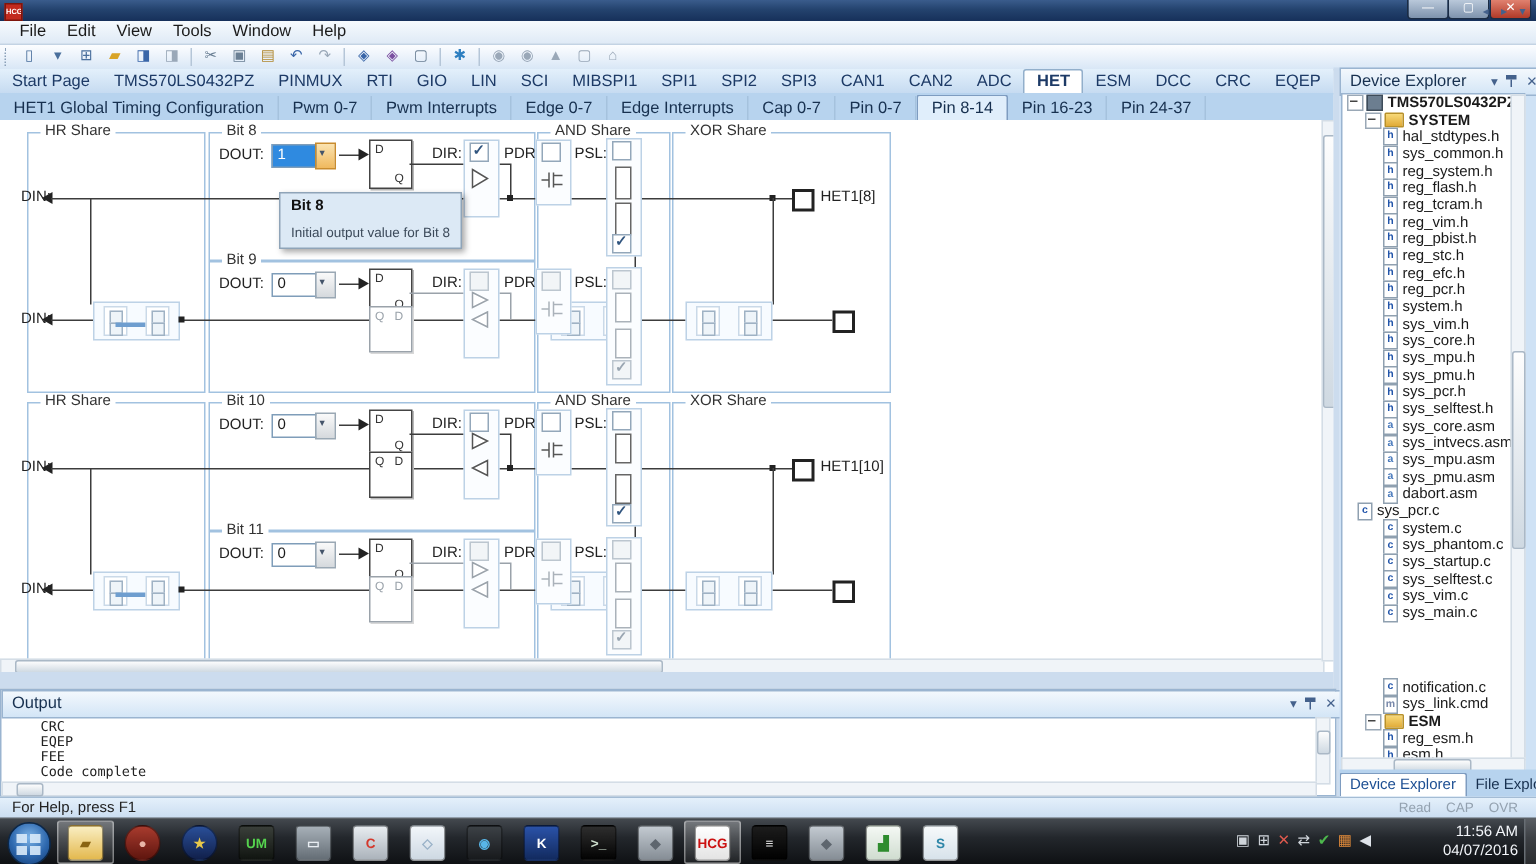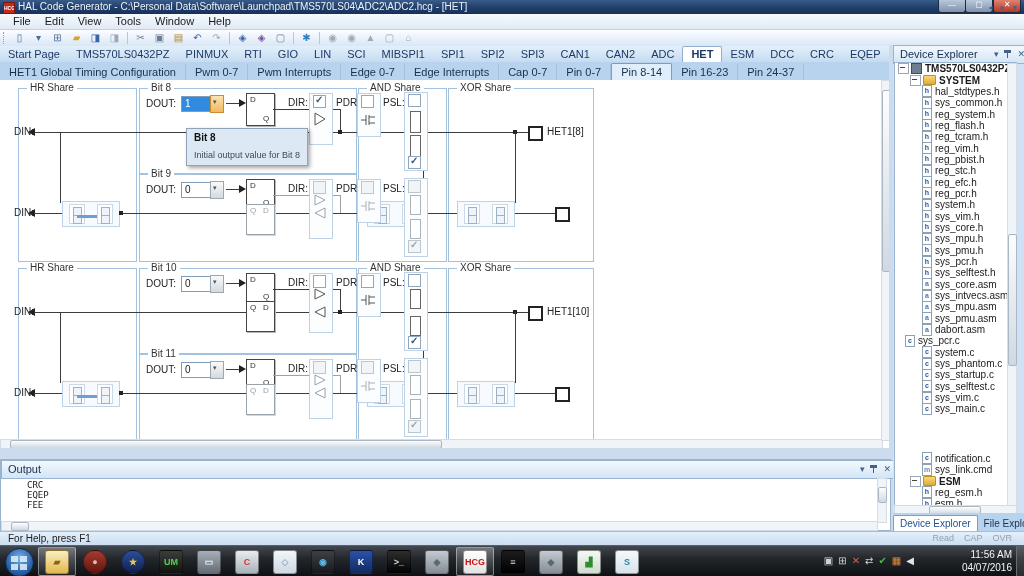--- a/index.html
+++ b/index.html
@@ -128,21 +128,20 @@
   #tray-icons{position:absolute;right:110px;top:7px;display:flex;gap:5px}
   .tric{font-size:10px;line-height:16px}
   #clock{position:absolute;right:12px;top:2px;text-align:right;color:#f2f5f9;font-size:10px;line-height:13px}
   #showdesk{position:absolute;right:0;top:0;width:7px;height:31px;background:rgba(255,255,255,.12);border-left:1px solid #676d73}
 </style>
 </head>
 <body>
 
 <div id="titlebar">
   <div id="appicon">HCG</div>
-  <div id="title">HAL Code Generator - C:\Personal Data\Software\Launchpad\TMS570LS04\ADC2\ADC2.hcg - [HET]</div>
   <div class="wbtn" id="btn-min" style="right:58px">—</div>
   <div class="wbtn" id="btn-max" style="right:31px">▢</div>
   <div class="wbtn" id="btn-close" style="right:3px">✕</div>
 </div>
 
 <div id="menubar">
   <div id="menu-items">
       <span class="mi">File</span>
       <span class="mi">Edit</span>
       <span class="mi">View</span>
@@ -504,20 +503,21 @@
     <span class="ph-ics">
       <span class="ph-ic">▾</span>
       <span class="pinico"></span>
       <span class="ph-ic">✕</span>
     </span>
   </div>
   <div id="output-lines">
       <div class="oline">CRC</div>
       <div class="oline">EQEP</div>
       <div class="oline">FEE</div>
+      <div class="oline">Code complete</div>
     </div>
   <div class="sct" style="left:876px;top:18px;width:8px;height:43px">
     <div class="scthumb" style="left:0;top:8px;width:7px;height:14px"></div>
     </div>
   <div class="sct" style="left:0;top:61px;width:875px;height:8px">
     <div class="scthumb" style="left:9px;top:0;width:16px;height:7px"></div>
     </div>
 </div>
 
 <div id="statusbar">

